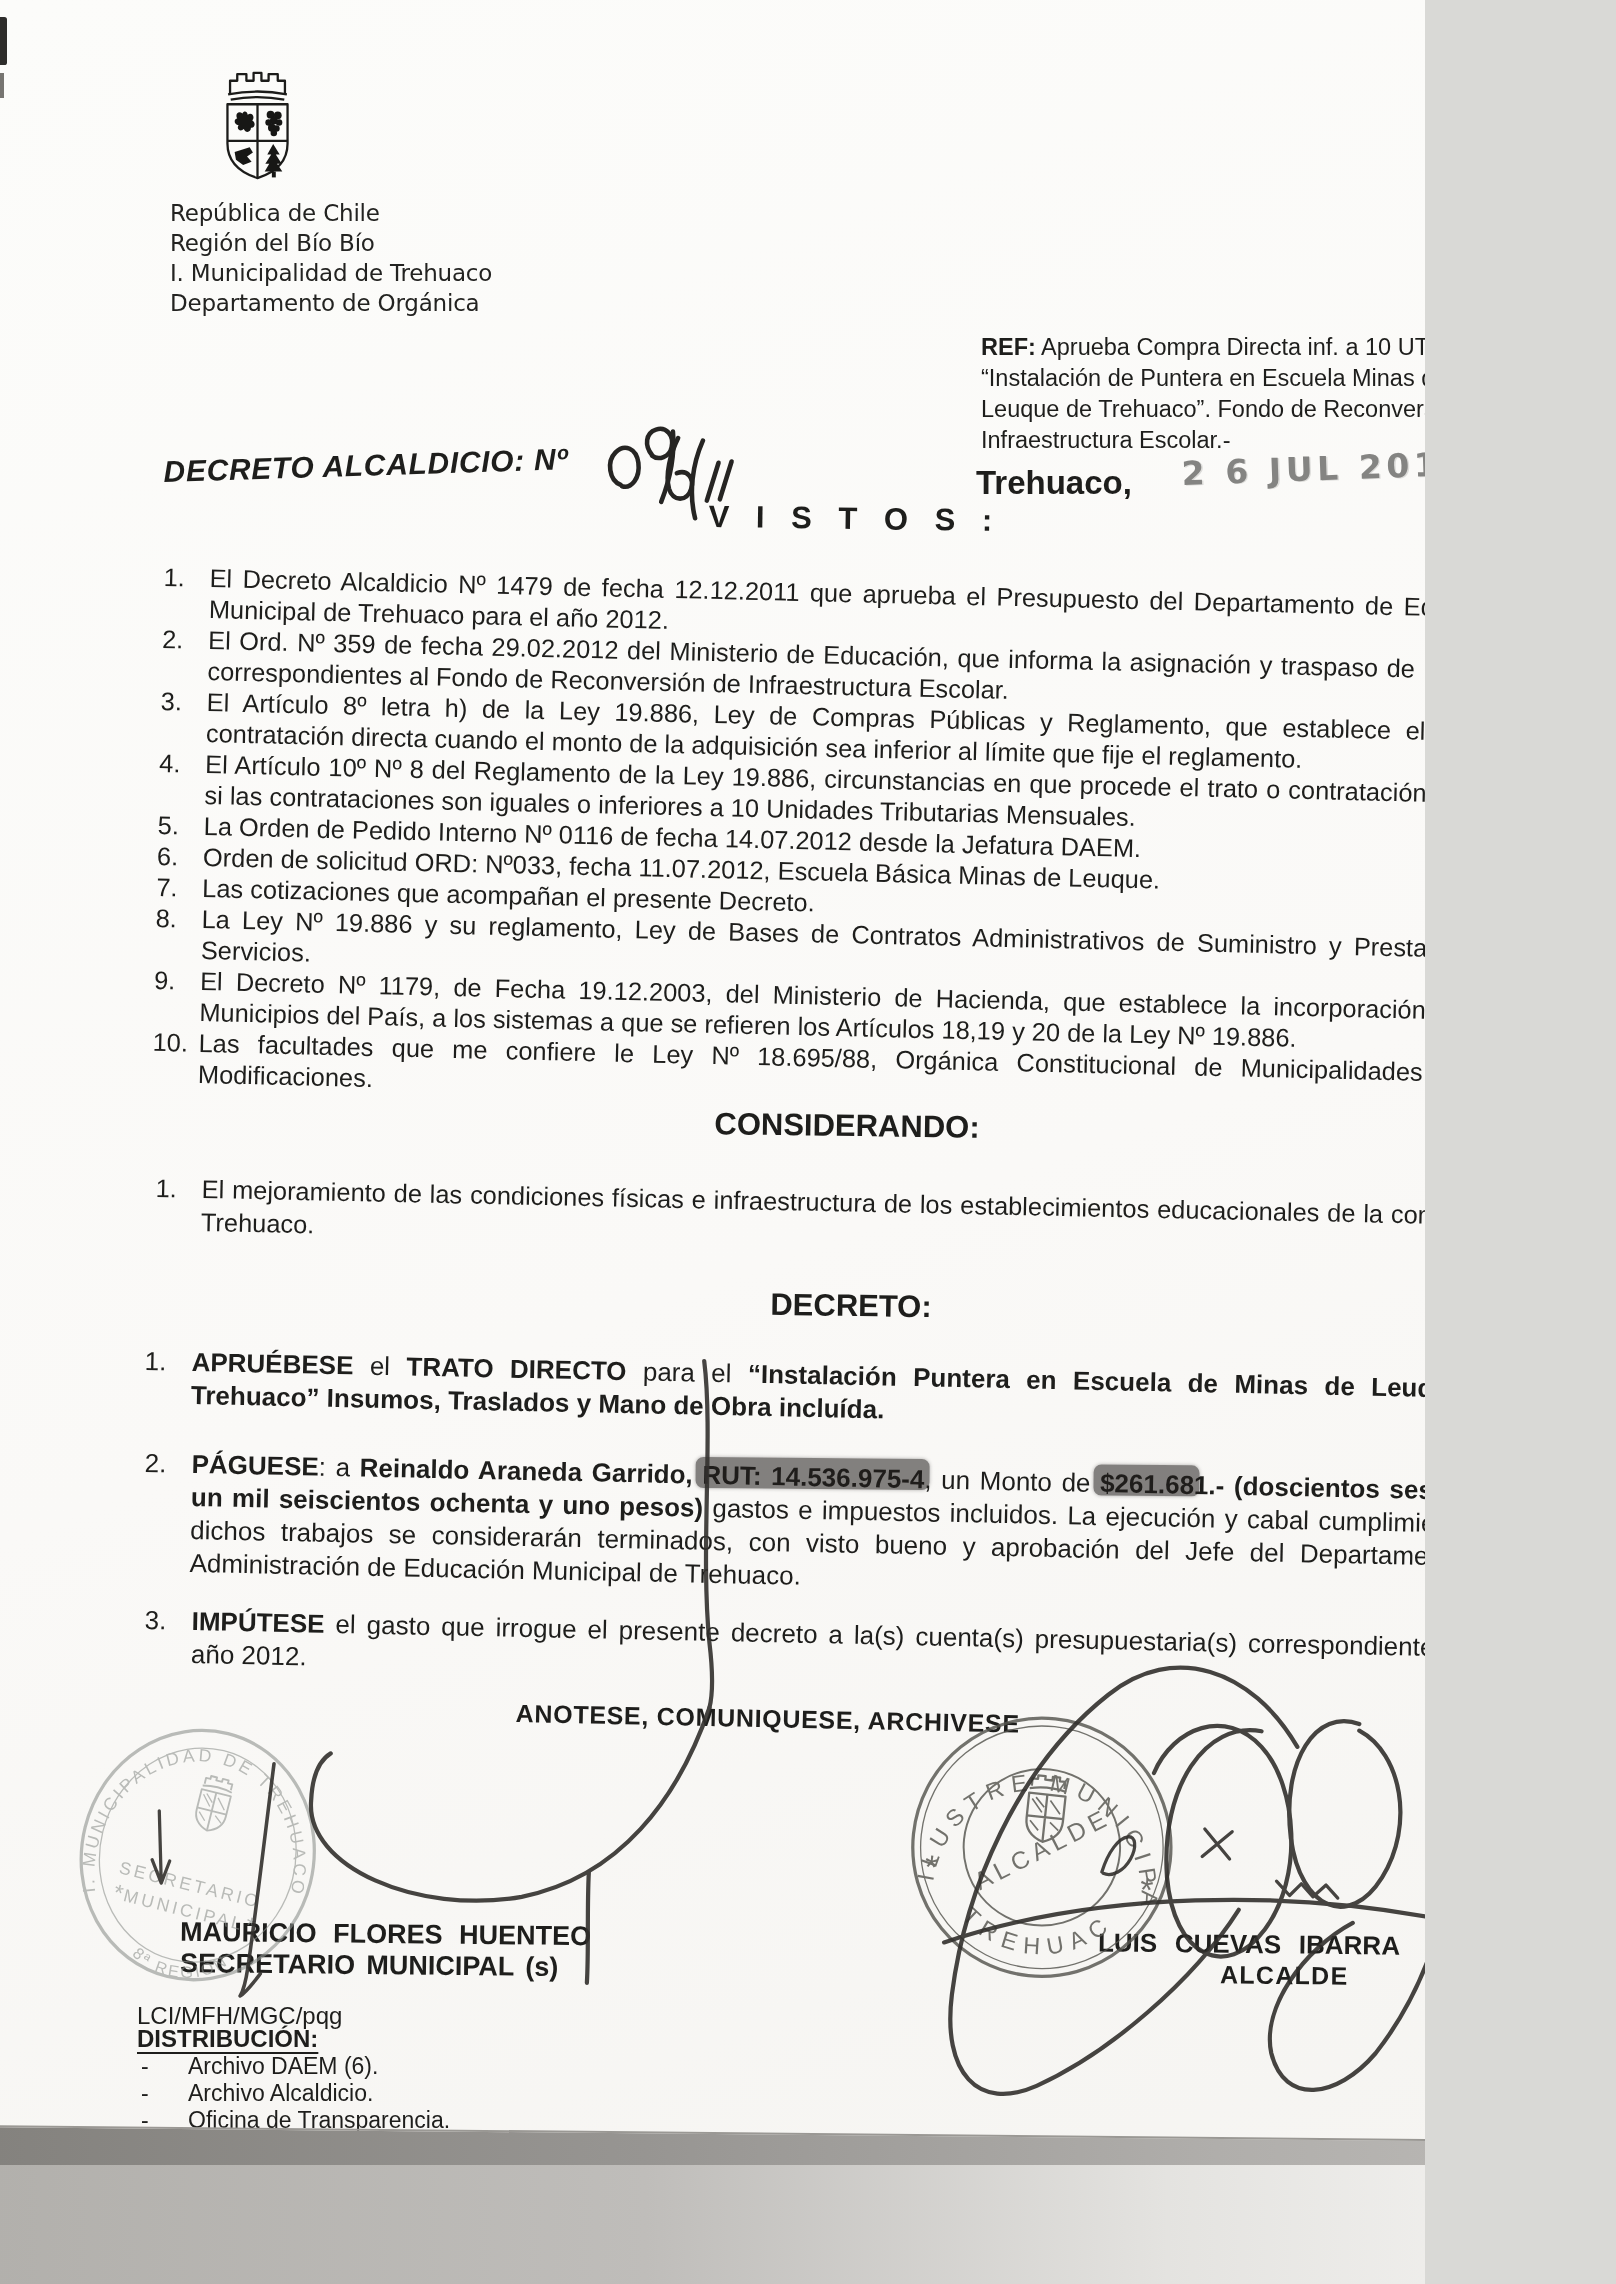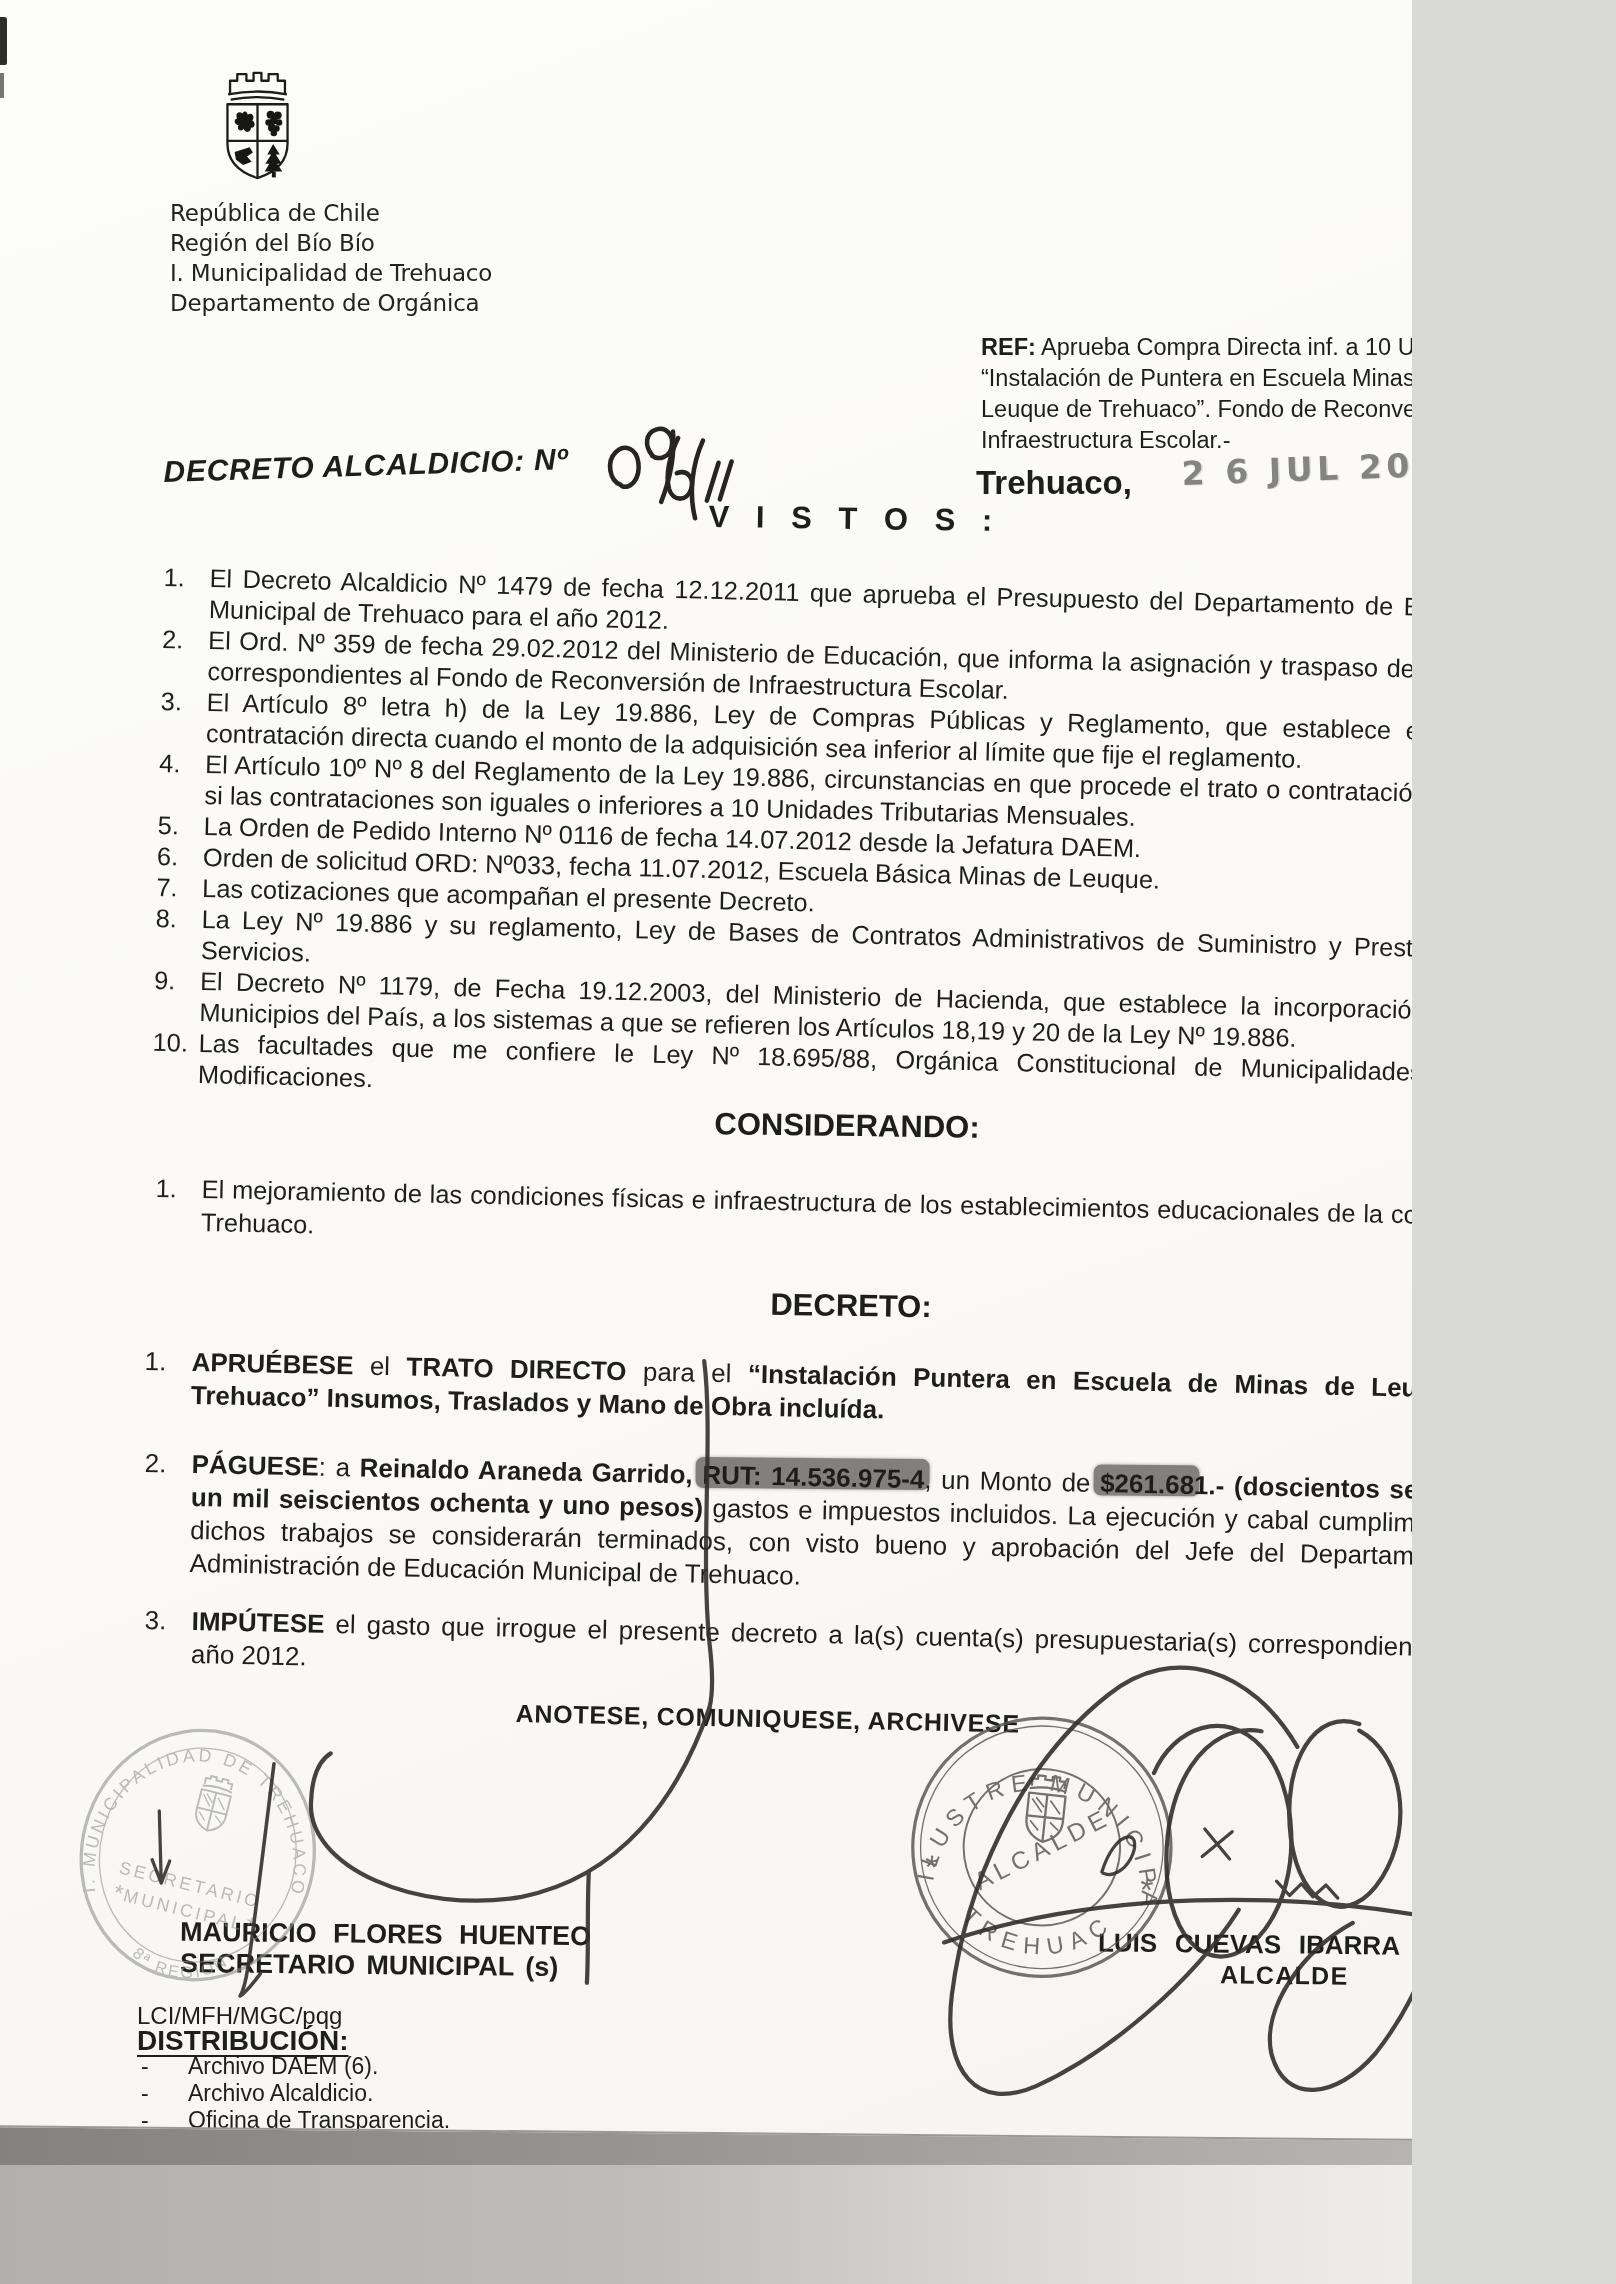--- a/index.html
+++ b/index.html
@@ -1,18 +1,18 @@
 <!DOCTYPE html>
 <html style="font-size:10.4px"><head>
 <meta charset="utf-8">
 <style>
   html,body{margin:0;padding:0;background:#d9d9d6;}
   .page{position:relative;width:1412px;height:2284px;overflow:hidden;
         background:linear-gradient(160deg,#fcfcfa 0%,#faf9f7 55%,#f5f4f1 100%);
-        font-family:"Liberation Sans",sans-serif;color:#1e1e1c;
+        font-family:"Liberation Sans",sans-serif;color:#1e1e1c;padding-left:13px;
         -webkit-font-smoothing:antialiased;}
   .abs{position:absolute;}
   
   .hdr{left:170px;top:198px;font-family:"DejaVu Sans",sans-serif;font-size:23px;line-height:30px;letter-spacing:-0.2px;color:#232321;}
   .emblem{left:217px;top:65px;}
   
   .ref{left:981px;top:308px;width:551px;font-size:23.5px;line-height:31px;margin-top:24px;}
   
   .decline{left:163px;top:455px;font-size:30px;font-weight:700;font-style:italic;letter-spacing:0.7px;
            transform:rotate(-1.8deg);transform-origin:0 0;white-space:nowrap;}
@@ -44,21 +44,21 @@
                  box-shadow:0 0 3.9px rgba(32,30,28,.35);}
   
   .anotese{left:516px;top:1699px;font-size:25px;font-weight:700;letter-spacing:0.7px;
            transform:rotate(1.2deg);transform-origin:0 0;white-space:nowrap;}
   .sig-name{font-size:27px;font-weight:700;white-space:nowrap;transform:rotate(0.6deg);}
   .sec-name{left:180px;top:1919px;word-spacing:9px;}
   .sec-title{left:180px;top:1950px;word-spacing:3.9px;}
   .may-name{left:1098px;top:1929px;font-size:26px;word-spacing:10.4px;}
   .may-title{left:1220px;top:1961px;font-size:25px;letter-spacing:1.3px;}
   .initials{left:137px;top:2002px;font-size:24px;}
-  .disthead{left:137px;top:2025px;font-size:28px;font-weight:700;text-decoration:underline;text-underline-offset:4.6px;text-decoration-thickness:2px;}
+  .disthead{left:137px;top:2025px;font-size:24px;font-weight:700;text-decoration:underline;text-underline-offset:4.6px;text-decoration-thickness:2px;}
   .dist{left:137px;top:2053px;font-size:23px;line-height:27px;}
   .drow{position:relative;padding-left:51px;}
   .drow .dash{position:absolute;left:3.9px;top:0;}
   
   .edge1{left:0;top:17px;width:6.5px;height:48px;background:#2e2d2b;border-radius:0 2.6px 2.6px 0;}
   .edge2{left:0;top:73px;width:3.9px;height:25px;background:#55534f;opacity:.8;}
   .band{left:-6.5px;top:2133px;width:1630px;height:38px;transform:skewY(0.55deg);
         background:linear-gradient(to right,#84827e 0%,#979592 40%,#b0aeab 75%,#bdbbb8 100%);
         border-top:2px solid #9a9894;}
   .below-band{left:-6.5px;top:2165px;width:1630px;height:125px;

